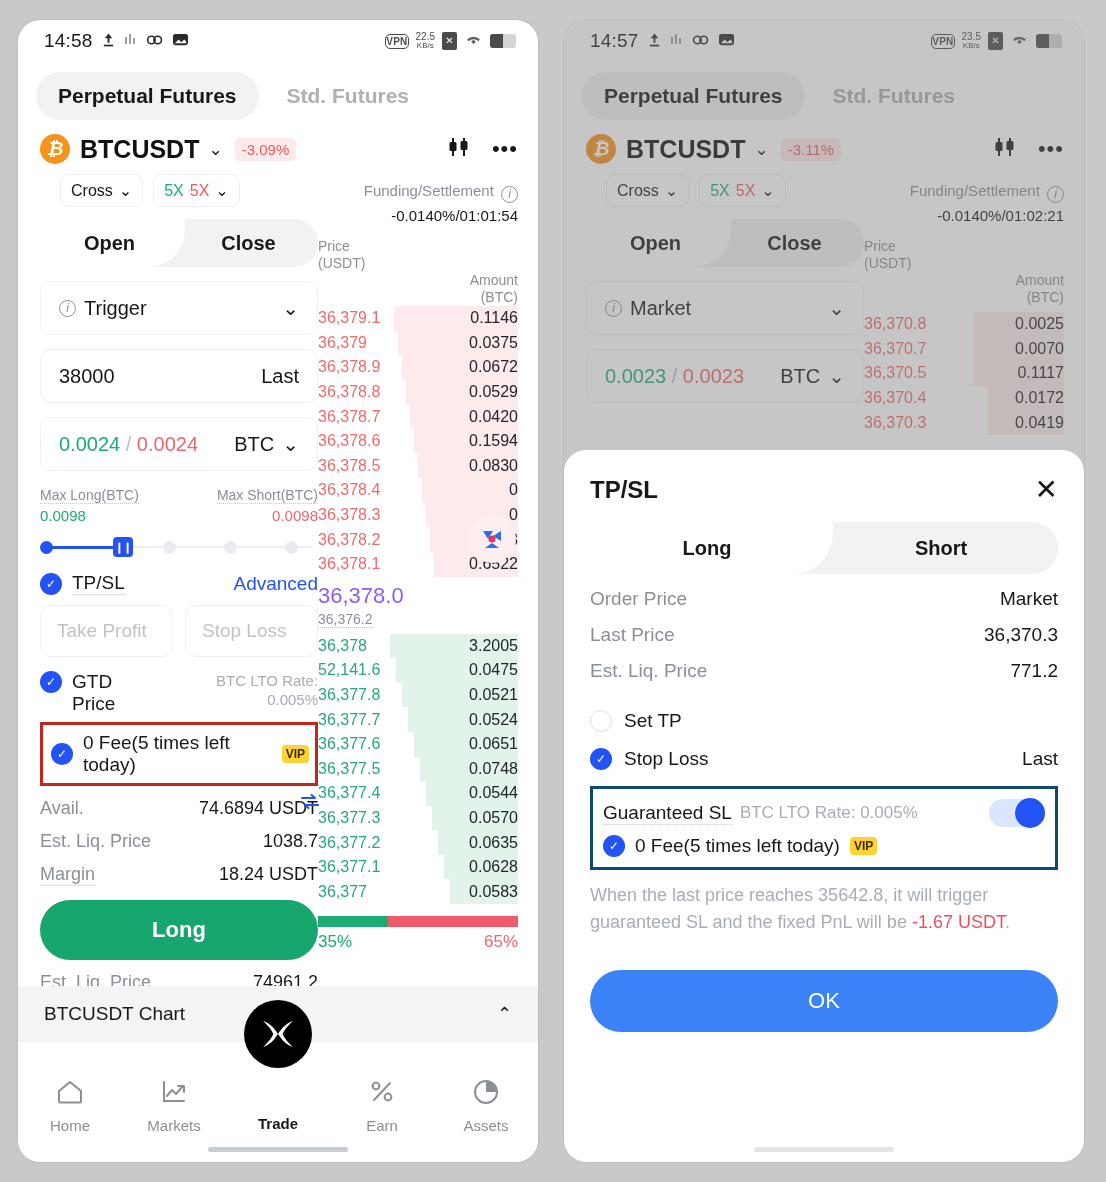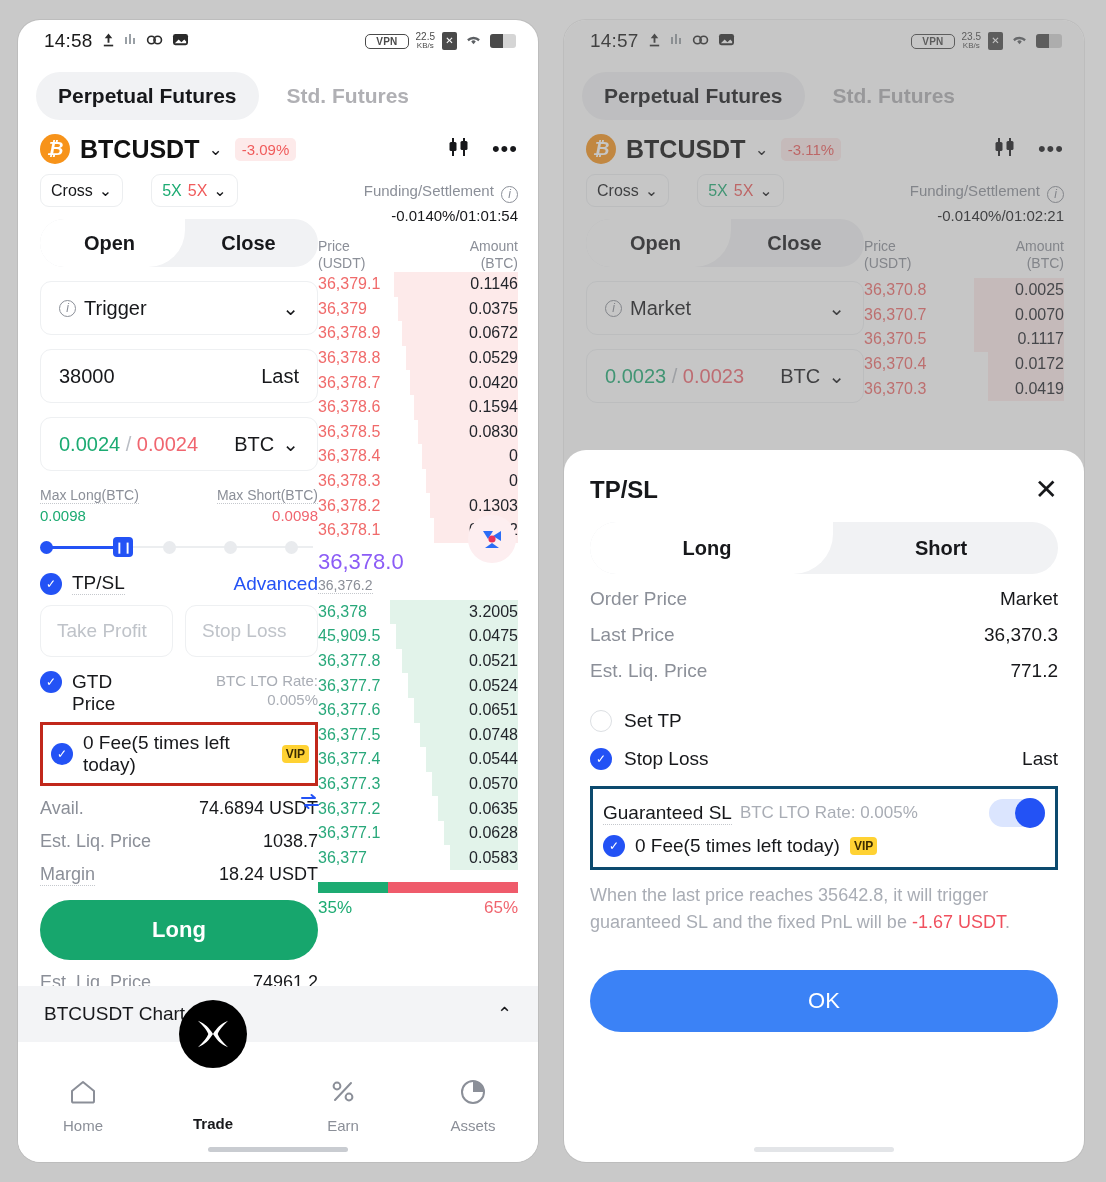--- a/index.html
+++ b/index.html
@@ -20,21 +20,21 @@
     box-shadow: 0 0 0 1px #bdbdbd;
   }
 
   
   .statusbar { height: 42px; display: flex; align-items: center; justify-content: space-between; padding: 0 22px 0 26px; }
   .sb-left { display: flex; align-items: center; gap: 8px; }
   .sb-time { font-size: 19px; color: #1a1a1a; letter-spacing: .2px; }
   .sb-right { display: flex; align-items: center; gap: 7px; }
   .ico { display: inline-block; line-height: 1; }
   .vpn-box { border: 1.6px solid #4a4a4a; border-radius: 5px; font-size: 10px; font-weight: bold;
-             padding: 1px 10px; color: #4a4a4a; letter-spacing: .2px; }
+             padding: 1px 0; color: #4a4a4a; letter-spacing: .2px; }
   .kbs { font-size: 9px; line-height: 9px; color: #4a4a4a; text-align: center; }
   .kbs b { display: block; font-size: 10px; font-weight: normal; }
   .kbs i { display: block; font-style: normal; font-size: 8px; }
   .sim { width: 15px; height: 18px; background: #4a4a4a; border-radius: 2px; color: #fff;
          font-size: 10px; text-align: center; line-height: 18px; }
   .batt { width: 26px; height: 14px; border-radius: 3px; background: #d5d5d5; position: relative; }
   .batt::before { content:""; position: absolute; left: 0; top: 0; bottom: 0; width: 13px; background: #4a4a4a; border-radius: 3px 0 0 3px; }
 
   
   .toptabs { display: flex; align-items: center; gap: 6px; padding: 10px 18px 6px 18px; }
@@ -51,34 +51,34 @@
               border-radius: 5px; padding: 3px 7px; font-weight: 500; }
   .symrow-sp { flex: 1; }
   .candle-ico { margin-right: 20px; }
   .dots-ico { font-size: 22px; color: #17181b; letter-spacing: 1px; }
 
   
   .body { display: flex; padding: 0 0 0 0; }
   .leftcol { width: 300px; padding-left: 22px; }
   .rightcol { width: 218px; padding-right: 18px; }
 
-  .ctrlrow { display: flex; gap: 28px; padding-top: 6px; }
+  .ctrlrow { display: flex; gap: 10px; padding-top: 6px; margin-left: 20px; }
   .pill { border: 1px solid #eceef0; border-radius: 9px; padding: 6px 10px; font-size: 16px; color: #17181b;
           display: flex; align-items: center; gap: 6px; }
   .lev-g { color: #1cab72; } .lev-r { color: #f05b5b; }
 
   .seg { display: flex; background: #f1f2f4; border-radius: 26px; margin-top: 12px; height: 48px; position: relative; overflow: hidden; }
   .seg > div { flex: 1; display: flex; align-items: center; justify-content: center; font-size: 20px; font-weight: bold; color: #17181b; z-index: 2; }
   .seg-thumb { position: absolute; left: 0; top: 0; bottom: 0; width: 52%; background: #fff; border-radius: 26px 0 40px 26px; z-index: 1; }
 
   .fundbox { text-align: right; padding-top: 14px; }
   .fundlabel { font-size: 15px; color: #8b8f98; }
   .fundval { font-size: 15px; color: #17181b; margin-top: 4px; }
 
-  .obhead { display: flex; justify-content: space-between; padding-top: 14px; font-size: 14px; color: #8b8f98; line-height: 17px; }
+  .obhead { display: flex; justify-content: space-between; padding-top: 14px; font-size: 14px; color: #8b8f98; line-height: 17px; flex-direction: column; }
   .obhead .r { text-align: right; }
 
   .obrow { position: relative; display: flex; justify-content: space-between; font-size: 16px; height: 24.6px; align-items: center; }
   .obrow .bar { position: absolute; right: 0; top: 0; bottom: 0; }
   .obrow.ask .bar { background: #fdeaea; }
   .obrow.bid .bar { background: #e2f3ea; }
   .obrow .p { position: relative; z-index: 2; }
   .obrow .a { position: relative; z-index: 2; color: #22252b; }
   .obrow.ask .p { color: #f06a6a; }
   .obrow.bid .p { color: #28a87a; }
@@ -477,21 +477,21 @@
         <div><span class="indexprice">36,376.2</span></div>
 
         <div id="left-bids" style="padding-top:6px">
             <div class="obrow bid">
               <div class="bar" style="width: 64%;"></div>
               <span class="p">36,378</span>
               <span class="a">3.2005</span>
             </div>
             <div class="obrow bid">
               <div class="bar" style="width: 61%;"></div>
-              <span class="p">45,909.5</span>
+              <span class="p">52,141.6</span>
               <span class="a">0.0475</span>
             </div>
             <div class="obrow bid">
               <div class="bar" style="width: 58%;"></div>
               <span class="p">36,377.8</span>
               <span class="a">0.0521</span>
             </div>
             <div class="obrow bid">
               <div class="bar" style="width: 55%;"></div>
               <span class="p">36,377.7</span>
@@ -560,20 +560,30 @@
     </div>
 
     <div class="navbar">
       <div class="navitem">
         <span>
           <svg width="30" height="28" viewBox="0 0 30 28">
               <path d="M4 13L15 4l11 9v10a1.6 1.6 0 01-1.6 1.6H5.6A1.6 1.6 0 014 23z" fill="none" stroke="#8b8f98" stroke-width="2" stroke-linejoin="round"></path>
             </svg>
         </span>
         <span>Home</span>
+      </div>
+      <div class="navitem">
+        <span>
+          <svg width="30" height="28" viewBox="0 0 30 28">
+              <path d="M5 4v19h20" fill="none" stroke="#8b8f98" stroke-width="2" stroke-linecap="round"></path>
+              <path d="M8 18l5-6 4 4 7-8" fill="none" stroke="#8b8f98" stroke-width="2" stroke-linecap="round" stroke-linejoin="round"></path>
+              <path d="M19 8h6v6" fill="none" stroke="#8b8f98" stroke-width="2" stroke-linecap="round" stroke-linejoin="round"></path>
+            </svg>
+        </span>
+        <span>Markets</span>
       </div>
       <div class="navwrap">
         <div class="fab">
           <svg width="38" height="32" viewBox="0 0 40 34">
             <path d="M4 3c8 3 12 8 16 14 4-6 8-11 16-14-6 6-9 9-11 14 2 5 5 8 11 14-8-3-12-8-16-14-4 6-8 11-16 14 6-6 9-9 11-14C13 12 10 9 4 3z" fill="#fff"></path>
           </svg>
         </div>
         <div class="navitem active" style="height:100%;justify-content:flex-end;padding-bottom:30px">
           <span>Trade</span>
         </div>

